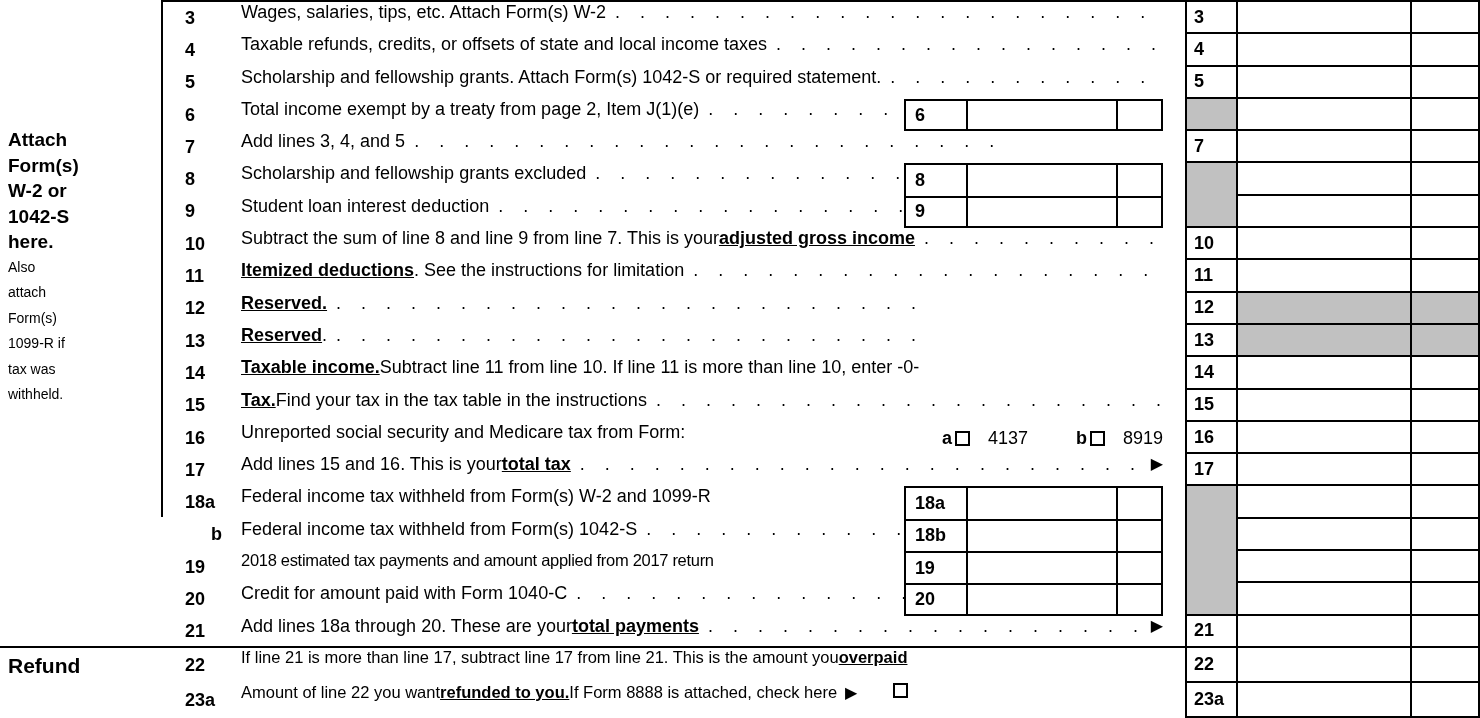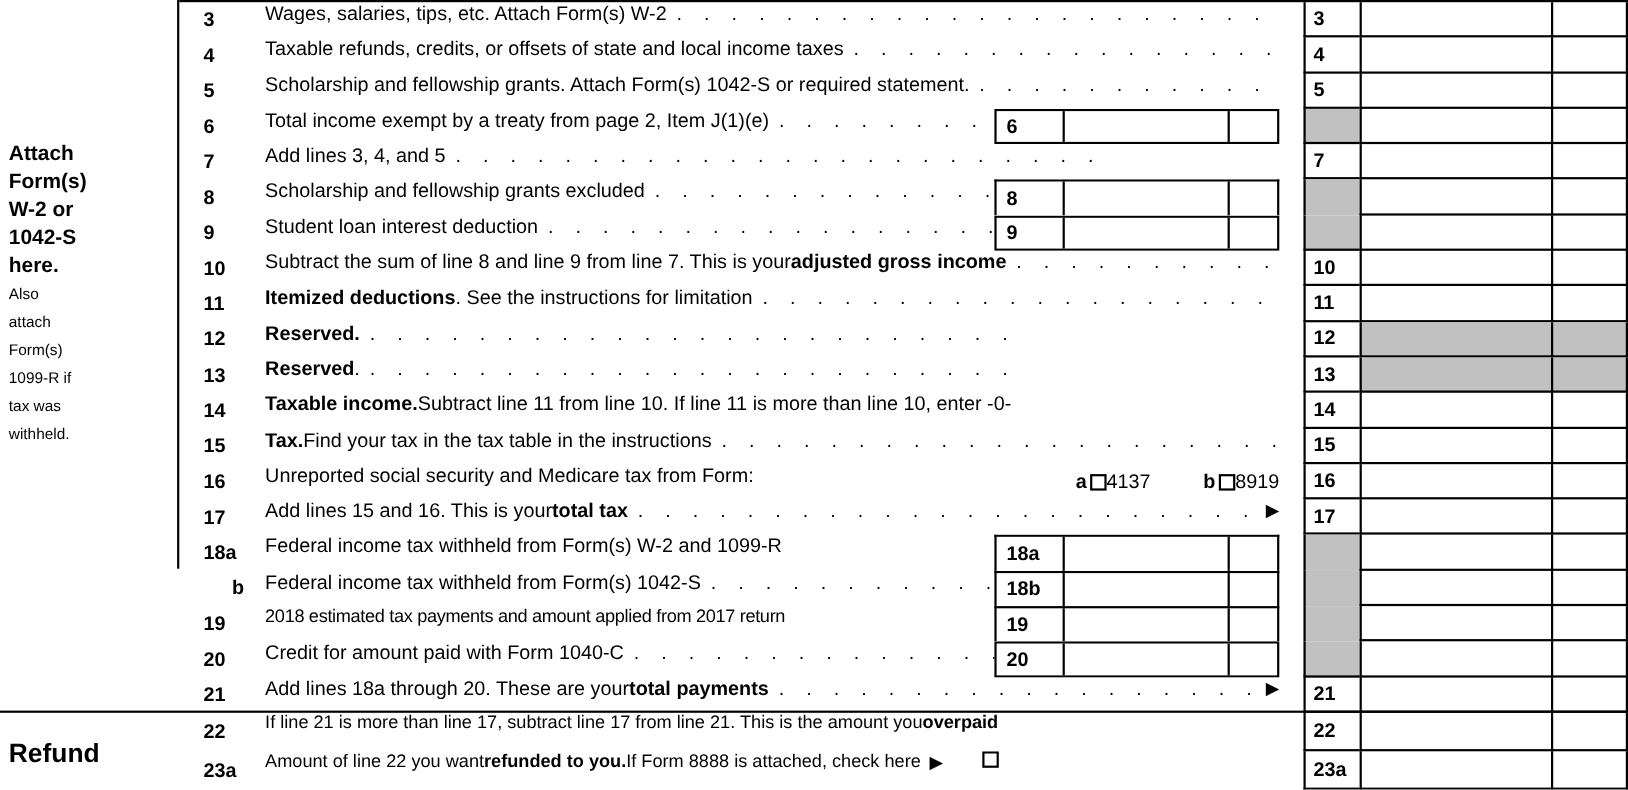--- a/index.html
+++ b/index.html
@@ -8,21 +8,21 @@
     font-family:"Liberation Sans", sans-serif; color:#000; overflow:hidden;
   }
   
   .sidebar {
     position:absolute; left:0; top:0; width:163px; height:517px;
     border-right:2px solid #000; box-sizing:border-box; background:#fff;
   }
   .attach-note { position:absolute; top:127px; left:8px; }
   .attach-note .b { font-weight:bold; font-size:19px; line-height:25.5px; }
   .attach-note .r { font-size:14px; line-height:25.5px; }
-  .refund-label { position:absolute; top:672px; left:8px; font-weight:bold; font-size:24px; }
+  .refund-label { position:absolute; top:654px; left:8px; font-weight:bold; font-size:21px; }
   
   .main {
     position:absolute; left:163px; top:0; width:1317px; height:718px;
     border-top:2px solid #000; box-sizing:border-box;
   }
   .row { display:flex; align-items:center; height:32.3px; box-sizing:border-box; }
   .row.tall { height:35px; }
   .cell-num {
     flex:none; width:78px; padding-left:22px; box-sizing:border-box;
     font-weight:bold; font-size:18px;
@@ -30,32 +30,32 @@
   .cell-num.indent { padding-left:48px; }
   .cell-desc {
     flex:1 1 auto; min-width:0; height:100%;
     display:flex; 
     padding-right:22px; box-sizing:border-box;
     font-size:18px; white-space:nowrap; overflow:hidden;
   }
   .row.tall .cell-desc { font-size:16.5px; }
   .cell-desc.condensed { font-size:16.5px; letter-spacing:-0.3px; }
   .cell-desc > span { flex:none; }
-  .cell-desc .bold { font-weight:bold; }
+  .cell-desc .bold { font-weight:bold;text-decoration:underline; }
   .dots {
     flex:1 1 auto !important; min-width:0; overflow:hidden; white-space:nowrap;
     word-spacing:15px; margin-left:9px; font-size:18px;
   }
   .arrow { margin-left:8px; font-size:16px; }
   
   .cb-group { display:flex; align-items:center; margin-left:auto; flex:none; }
   .cb-item { display:flex; align-items:center; }
   .cb-item + .cb-item { margin-left:48px; }
   .cb-label { font-weight:bold; margin-right:3px; }
-  .cb-value { margin-left:0; }
+  .cb-value { margin-left:18px; }
   .cbx { width:15px; height:15px; border:2px solid #000; box-sizing:border-box; background:#fff; flex:none; }
   .end-cbx { margin-left:36px; margin-right:40px; }
   
   .inner {
     flex:none; display:flex; align-items:stretch; height:100%;
     margin-left:auto; border:2px solid #000; box-sizing:border-box;
   }
   .row.joins .inner { border-bottom:none; }
   .ilabel { width:60px; padding-left:9px; font-weight:bold; font-size:18px; display:flex; align-items:center; box-sizing:border-box; }
   .iamount { width:150px; border-left:2px solid #000; box-sizing:border-box; }

